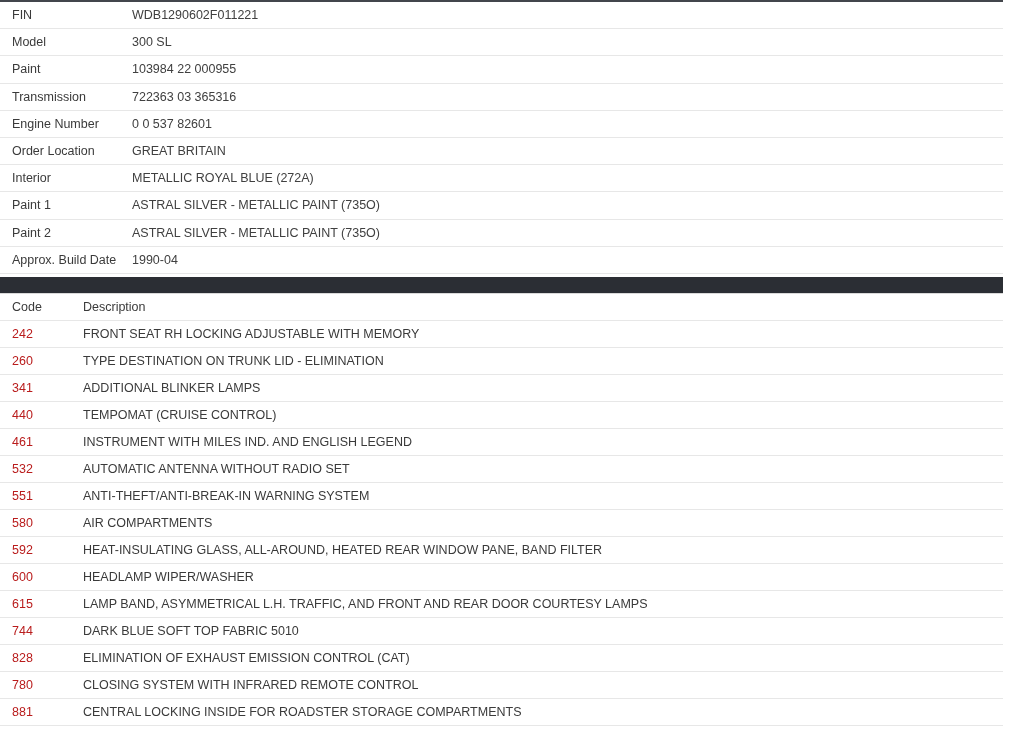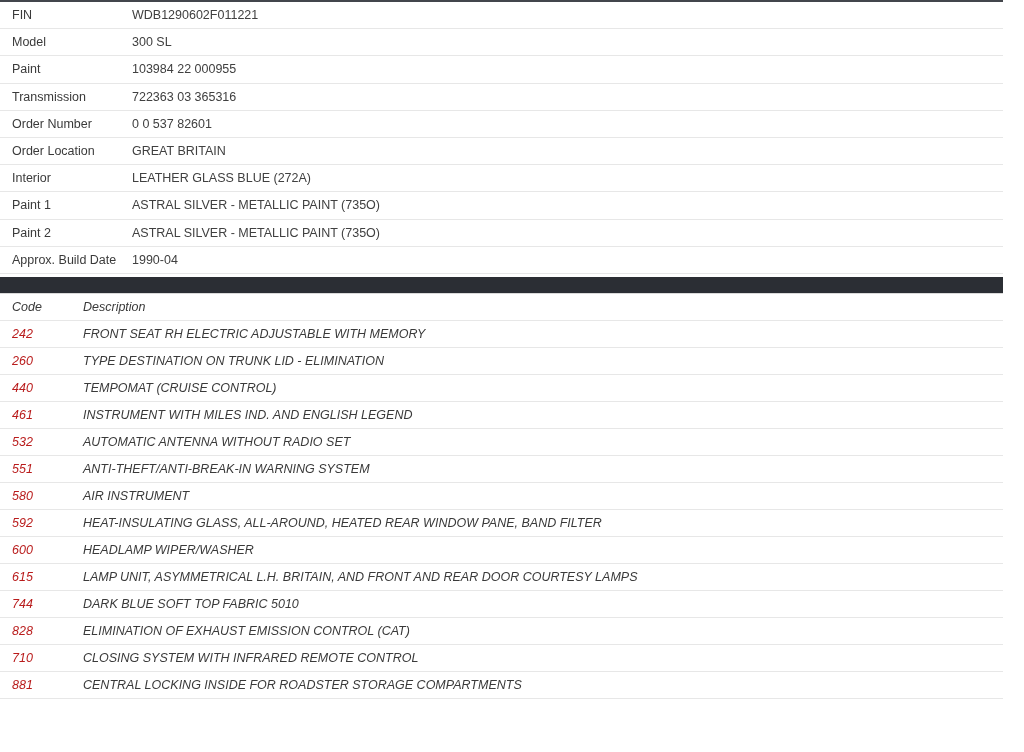--- a/index.html
+++ b/index.html
@@ -44,21 +44,21 @@
   }
   
   .section-bar {
     height: 16px;
     margin-top: 3px;
     background: #2b2e34;
     border-bottom: 1px solid #d9d9d9;
     box-sizing: content-box;
   }
   
-  .codes-table { width: 100%; font-style: italic; }
+  .codes-table { width: 100%; }
   .code-row {
     display: flex;
     align-items: center;
     height: 27px;
     box-sizing: border-box;
     border-bottom: 1px solid #e7e7e7;
   }
   .code-cell {
     flex: 0 0 63px;
     padding-left: 12px;
@@ -96,30 +96,30 @@
       </div>
       <div class="info-row">
         <span class="info-label">Paint</span>
         <span class="info-value">103984 22 000955</span>
       </div>
       <div class="info-row">
         <span class="info-label">Transmission</span>
         <span class="info-value">722363 03 365316</span>
       </div>
       <div class="info-row">
-        <span class="info-label">Order Number</span>
+        <span class="info-label">Engine Number</span>
         <span class="info-value">0 0 537 82601</span>
       </div>
       <div class="info-row">
         <span class="info-label">Order Location</span>
         <span class="info-value">GREAT BRITAIN</span>
       </div>
       <div class="info-row">
         <span class="info-label">Interior</span>
-        <span class="info-value">LEATHER GLASS BLUE (272A)</span>
+        <span class="info-value">METALLIC ROYAL BLUE (272A)</span>
       </div>
       <div class="info-row">
         <span class="info-label">Paint 1</span>
         <span class="info-value">ASTRAL SILVER - METALLIC PAINT (735O)</span>
       </div>
       <div class="info-row">
         <span class="info-label">Paint 2</span>
         <span class="info-value">ASTRAL SILVER - METALLIC PAINT (735O)</span>
       </div>
       <div class="info-row">
@@ -131,68 +131,72 @@
   <div class="section-bar"></div>
 
   <div class="codes-table">
     <div class="code-row header">
       <span class="code-cell">Code</span>
       <span class="desc-cell">Description</span>
     </div>
     <div id="code-rows">
         <div class="code-row">
           <span class="code-cell">242</span>
-          <span class="desc-cell">FRONT SEAT RH ELECTRIC ADJUSTABLE WITH MEMORY</span>
+          <span class="desc-cell">FRONT SEAT RH LOCKING ADJUSTABLE WITH MEMORY</span>
         </div>
         <div class="code-row">
           <span class="code-cell">260</span>
           <span class="desc-cell">TYPE DESTINATION ON TRUNK LID - ELIMINATION</span>
         </div>
         <div class="code-row">
+          <span class="code-cell">341</span>
+          <span class="desc-cell">ADDITIONAL BLINKER LAMPS</span>
+        </div>
+        <div class="code-row">
           <span class="code-cell">440</span>
           <span class="desc-cell">TEMPOMAT (CRUISE CONTROL)</span>
         </div>
         <div class="code-row">
           <span class="code-cell">461</span>
           <span class="desc-cell">INSTRUMENT WITH MILES IND. AND ENGLISH LEGEND</span>
         </div>
         <div class="code-row">
           <span class="code-cell">532</span>
           <span class="desc-cell">AUTOMATIC ANTENNA WITHOUT RADIO SET</span>
         </div>
         <div class="code-row">
           <span class="code-cell">551</span>
           <span class="desc-cell">ANTI-THEFT/ANTI-BREAK-IN WARNING SYSTEM</span>
         </div>
         <div class="code-row">
           <span class="code-cell">580</span>
-          <span class="desc-cell">AIR INSTRUMENT</span>
+          <span class="desc-cell">AIR COMPARTMENTS</span>
         </div>
         <div class="code-row">
           <span class="code-cell">592</span>
           <span class="desc-cell">HEAT-INSULATING GLASS, ALL-AROUND, HEATED REAR WINDOW PANE, BAND FILTER</span>
         </div>
         <div class="code-row">
           <span class="code-cell">600</span>
           <span class="desc-cell">HEADLAMP WIPER/WASHER</span>
         </div>
         <div class="code-row">
           <span class="code-cell">615</span>
-          <span class="desc-cell">LAMP UNIT, ASYMMETRICAL L.H. BRITAIN, AND FRONT AND REAR DOOR COURTESY LAMPS</span>
+          <span class="desc-cell">LAMP BAND, ASYMMETRICAL L.H. TRAFFIC, AND FRONT AND REAR DOOR COURTESY LAMPS</span>
         </div>
         <div class="code-row">
           <span class="code-cell">744</span>
           <span class="desc-cell">DARK BLUE SOFT TOP FABRIC 5010</span>
         </div>
         <div class="code-row">
           <span class="code-cell">828</span>
           <span class="desc-cell">ELIMINATION OF EXHAUST EMISSION CONTROL (CAT)</span>
         </div>
         <div class="code-row">
-          <span class="code-cell">710</span>
+          <span class="code-cell">780</span>
           <span class="desc-cell">CLOSING SYSTEM WITH INFRARED REMOTE CONTROL</span>
         </div>
         <div class="code-row">
           <span class="code-cell">881</span>
           <span class="desc-cell">CENTRAL LOCKING INSIDE FOR ROADSTER STORAGE COMPARTMENTS</span>
         </div>
       </div>
   </div>
 </div>
 

